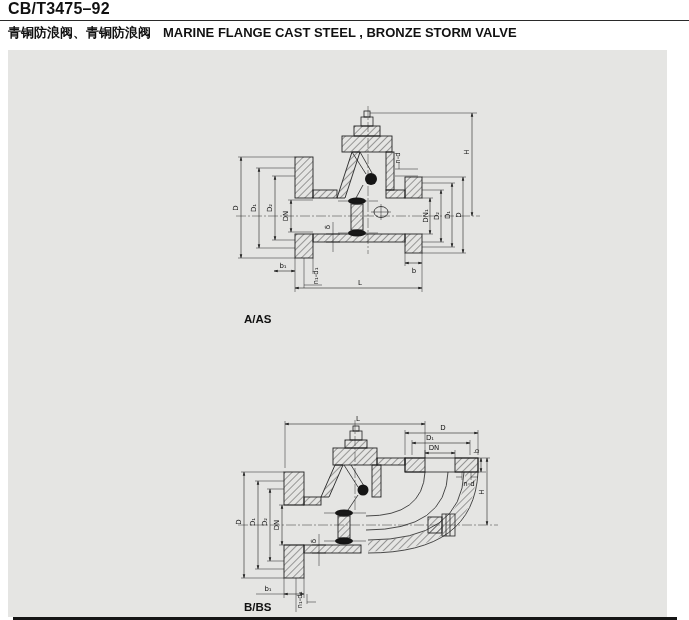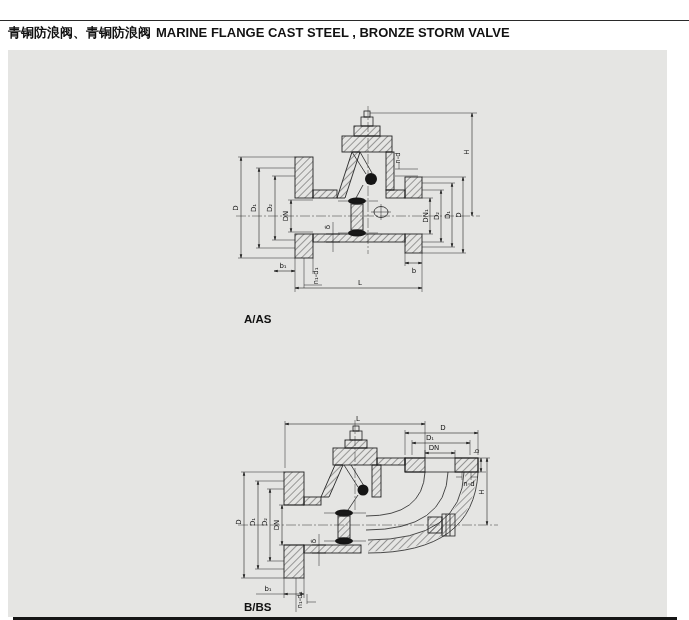--- a/index.html
+++ b/index.html
@@ -1,38 +1,39 @@
 <!DOCTYPE html>
 <html><head>
 <meta charset="utf-8">
 <style>
   html,body{margin:0;padding:0;background:#fff;}
   .page{position:relative;width:689px;height:620px;background:#fff;overflow:hidden;
         font-family:"Liberation Sans","DejaVu Sans",sans-serif;color:#111;}
   .code{position:absolute;left:8px;top:0px;font-size:16px;font-weight:bold;letter-spacing:.2px;}
   .rule{position:absolute;left:0;top:20px;width:689px;height:1px;background:#2a2a2a;}
   .subtitle{position:absolute;left:8px;top:24px;font-size:13px;font-weight:bold;white-space:nowrap;}
-  .subtitle .en{margin-left:5px;}
+  .subtitle .en{margin-left:12px;}
   .panel{position:absolute;left:8px;top:50px;width:659px;height:567px;background:#e5e5e3;}
   .bottombar{position:absolute;left:13px;top:617px;width:664px;height:3px;background:#151515;}
   svg.overlay{position:absolute;left:0;top:0;}
   .h{fill:url(#hatch);stroke:#222;stroke-width:.9;}
   .thin{stroke:#222;stroke-width:.8;fill:none;}
   .ext{stroke:#222;stroke-width:.5;fill:none;}
   .dim{stroke:#222;stroke-width:.6;fill:none;marker-start:url(#ma);marker-end:url(#ma);}
   .cl{stroke:#444;stroke-width:.55;fill:none;stroke-dasharray:10 2 2 2;}
   .dark{fill:#151515;stroke:none;}
   text.dl{font-size:7px;fill:#111;font-family:"DejaVu Sans",sans-serif;}
   text.cap{font-size:11.5px;font-weight:bold;fill:#111;font-family:"Liberation Sans",sans-serif;}
 </style>
 </head>
 <body>
 
 <div class="page">
 
+  <div class="code">CB/T3475–92</div>
   <div class="rule"></div>
   <div class="subtitle"><span>青铜防浪阀、青铜防浪阀</span><span class="en">MARINE FLANGE CAST STEEL , BRONZE STORM VALVE</span></div>
 
   <div class="panel"></div>
   <div class="bottombar"></div>
 
   <svg class="overlay" width="689" height="620" viewBox="0 0 689 620">
     <defs>
       <pattern id="hatch" patternUnits="userSpaceOnUse" width="5" height="5" patternTransform="rotate(45)">
         <line x1="0" y1="0" x2="0" y2="5" stroke="#333" stroke-width="0.9"></line>

